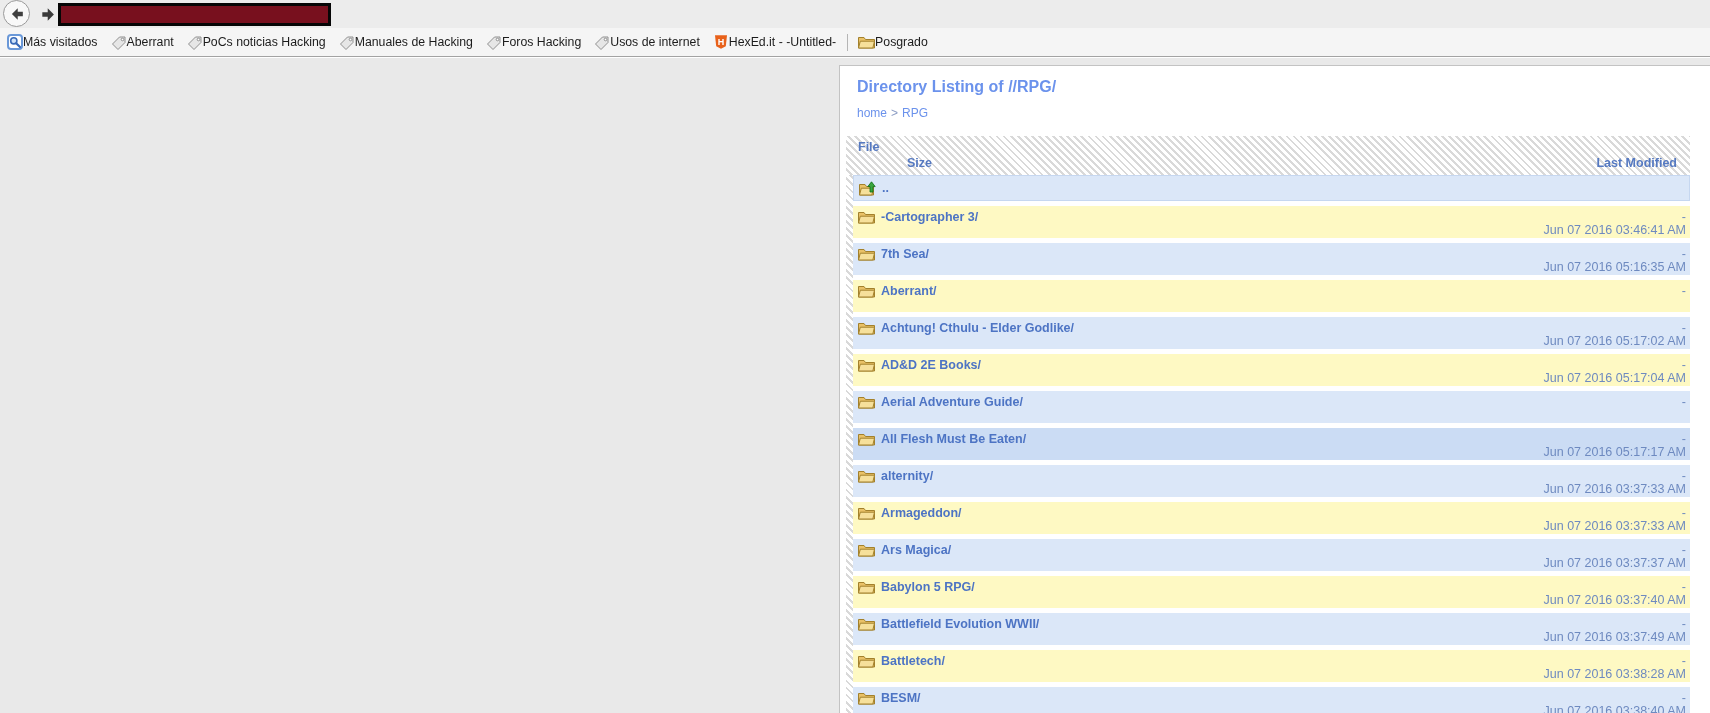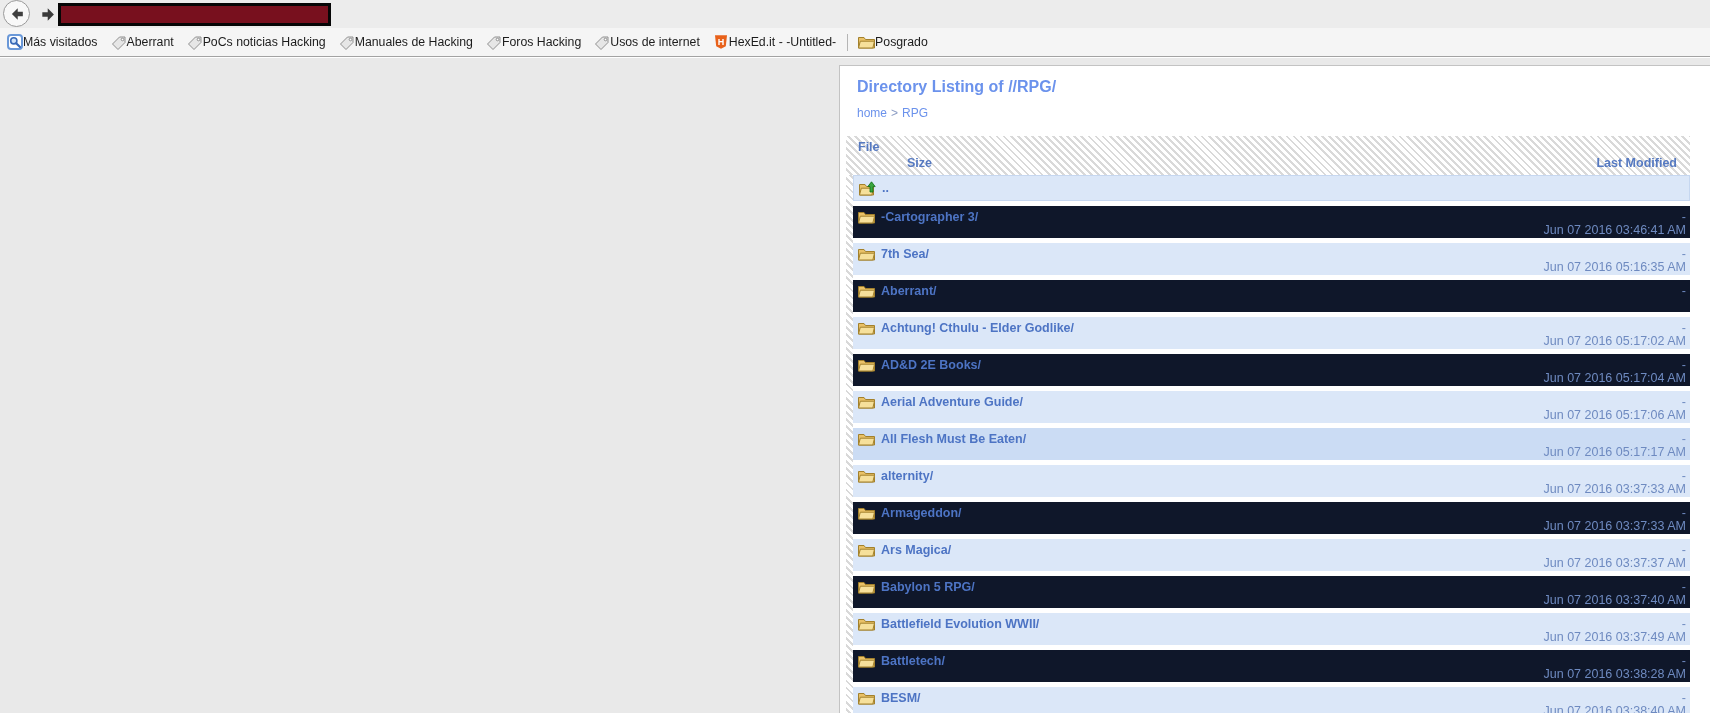--- a/index.html
+++ b/index.html
@@ -49,21 +49,21 @@
   .rows-wrap { position:relative; background:#fff; }
   .rows-wrap::before { content:""; position:absolute; left:0; top:0; width:7px; height:999px;
             background:repeating-linear-gradient(45deg,#ffffff 0px,#ffffff 3px,#d9d9d9 3px,#d9d9d9 5px); }
 
   .parent-row { position:relative; margin-left:7px; height:26px; margin-bottom:5px;
                 background:#dbe7f8; border:1px solid #c6d7f0;
                 display:flex; align-items:center; padding-left:5px; cursor:pointer; }
   .parent-row a { margin-left:6px; font-size:12.5px; font-weight:bold; color:#4d74c4; text-decoration:none; }
 
   .row { position:relative; margin-left:7px; height:32px; margin-bottom:5px; }
-  .row.white { background:#0f172a; }
+  .row.white { background:#fef9c3; }
   .row.blue  { background:#dbe7f8; }
   .row.row-hover { background:#cbdcf4; }
   .l1 { display:flex; align-items:center; height:18px; padding:3px 4px 0 5px; }
   .l1 .name { margin-left:6px; font-size:12.5px; font-weight:bold; color:#4d74c4;
               text-decoration:none; cursor:pointer; white-space:nowrap; }
   .l1 .size { margin-left:auto; font-size:12.5px; color:#6e8ac0; }
   .l2 { text-align:right; padding-right:4px; font-size:12.5px; color:#6e8ac0; line-height:13px; }
 
   .icon { display:inline-flex; flex:none; }
 </style>
@@ -288,23 +288,20 @@
     <div class="l1">
       <span class="icon">
         <svg width="17" height="14" viewBox="0 0 17 14">
           <path d="M0.5 2.5 L6 2.5 L7.5 4.5 L16.5 4.5 L16.5 13 L0.5 13 Z" fill="#e9c167" stroke="#a3812c"></path>
           <path d="M0.5 13 L2.3 6.2 L16.5 6.2 L14.8 13 Z" fill="#f6e09b" stroke="#a3812c"></path>
         </svg>
       </span>
       <a class="name">Aerial Adventure Guide/</a>
       <span class="size">-</span>
     </div>
-    <div class="l2">
-      <span class="date">Jun 07 2016 05:17:06 AM</span>
-    </div>
   </div>
 
   <div class="row row-hover">
     <div class="l1">
       <span class="icon">
         <svg width="17" height="14" viewBox="0 0 17 14">
           <path d="M0.5 2.5 L6 2.5 L7.5 4.5 L16.5 4.5 L16.5 13 L0.5 13 Z" fill="#e9c167" stroke="#a3812c"></path>
           <path d="M0.5 13 L2.3 6.2 L16.5 6.2 L14.8 13 Z" fill="#f6e09b" stroke="#a3812c"></path>
         </svg>
       </span>

